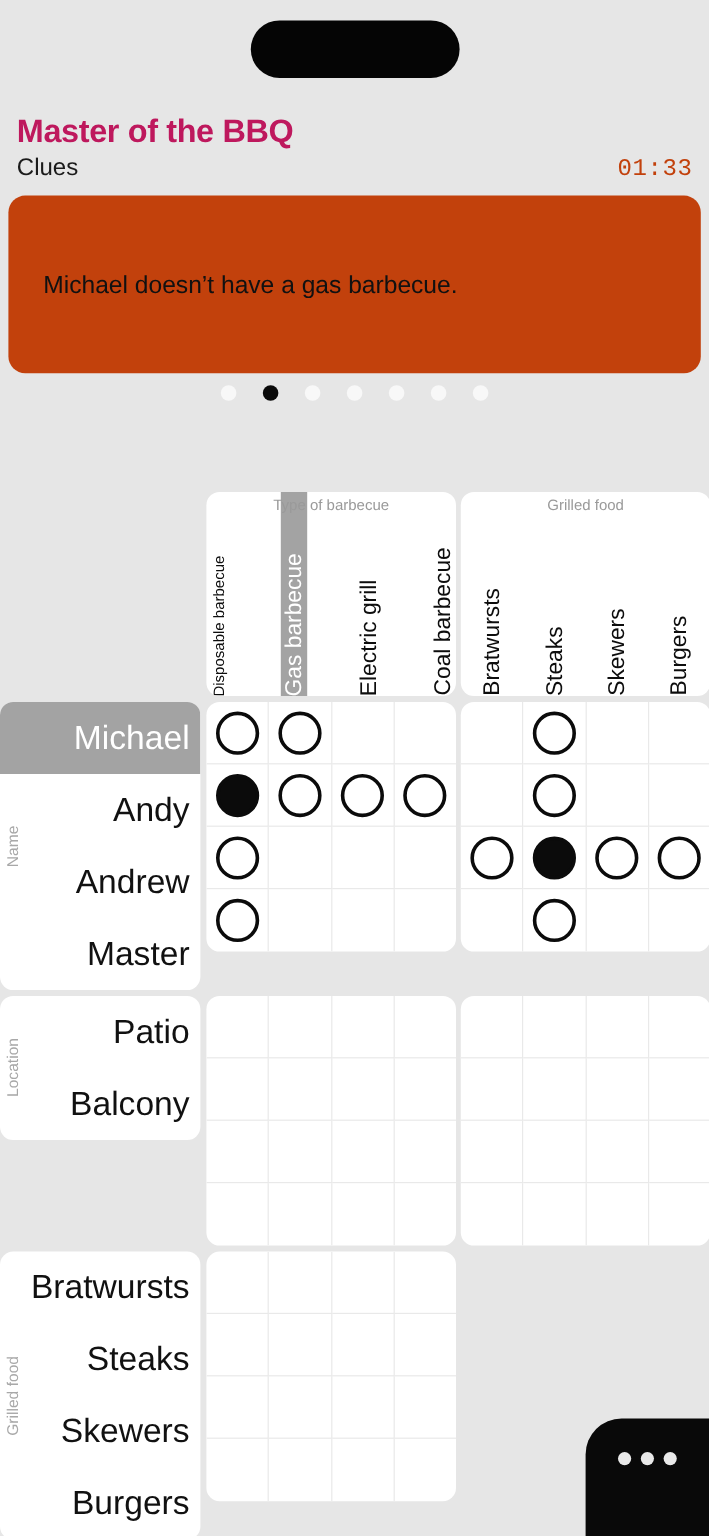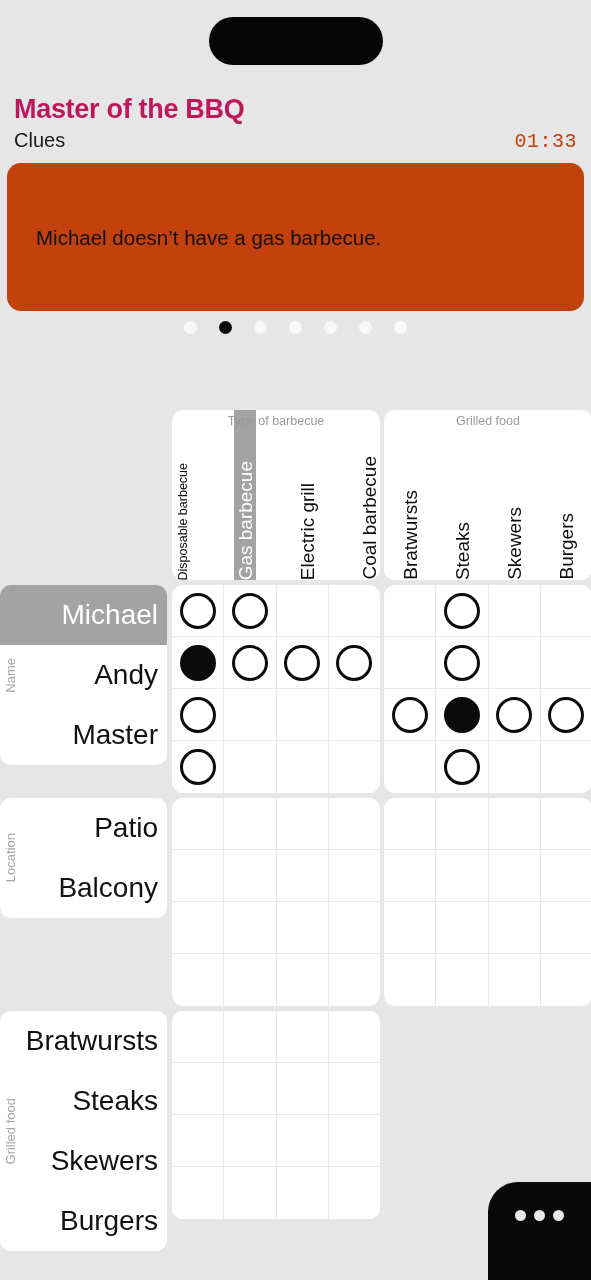--- a/index.html
+++ b/index.html
@@ -195,20 +195,21 @@
         </div>
       </div>
       <div class="gap-v"></div>
       <div class="grid-row">
         <div class="rowlabels">
           <div class="side-title">
             <span>Name</span>
           </div>
           <div class="rlabel sel">Michael</div>
           <div class="rlabel">Andy</div>
+          <div class="rlabel">Andrew</div>
           <div class="rlabel">Master</div>
         </div>
         <div class="cellblock b1">
           <div class="crow">
             <div class="cell">
               <div class="mark open"></div>
             </div>
             <div class="cell">
               <div class="mark open"></div>
             </div>

